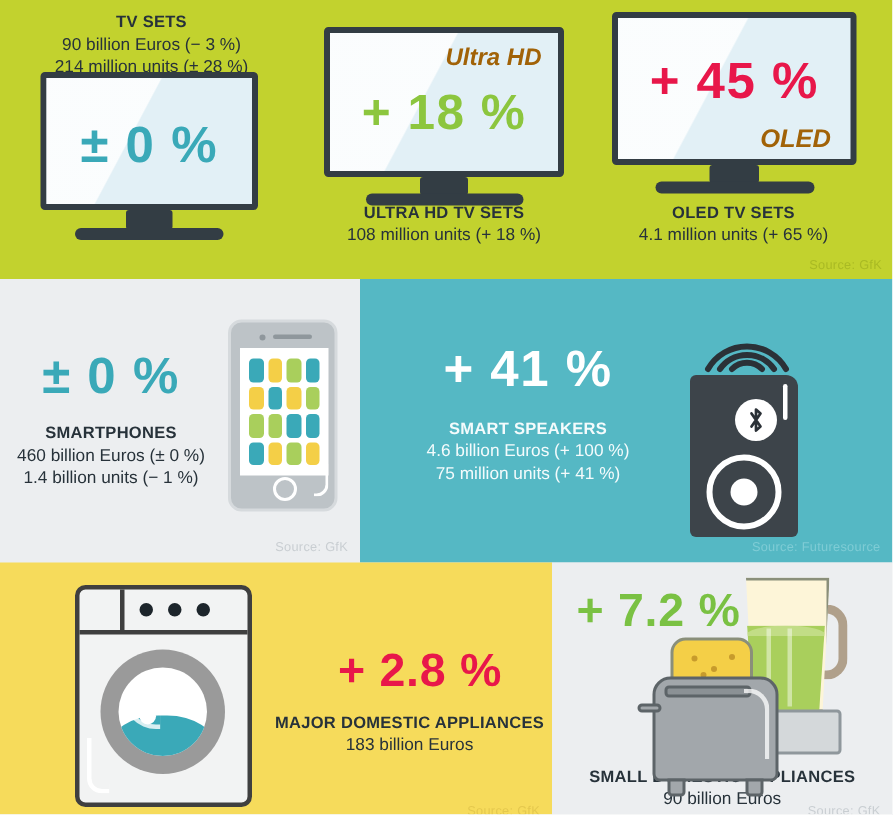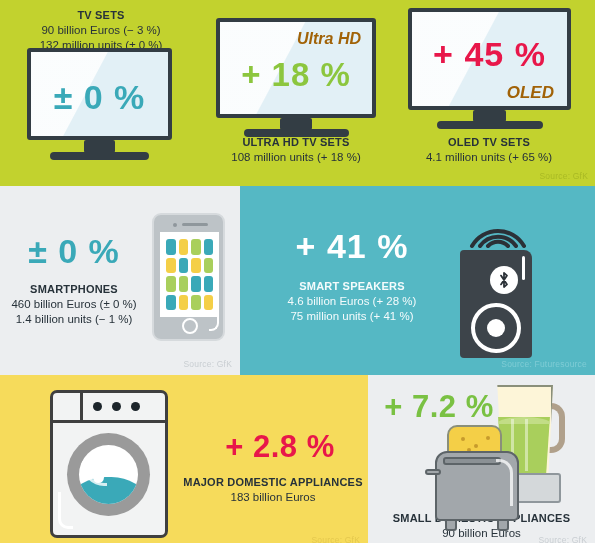--- a/index.html
+++ b/index.html
@@ -404,21 +404,21 @@
 </head>
 <body>
 
 <div id="infographic">
 
   <div class="panel" id="row-green">
 
     <div class="cap dark-text" style="position:absolute;left:8px;top:8px;width:186px;">
       <span class="title">TV SETS</span>
       <span class="line">90 billion Euros (− 3 %)</span>
-      <span class="line">132 million units (± 0 %)</span>
+      <span class="line">214 million units (± 28 %)</span>
     </div>
 
     <div class="tv" style="left:27px;top:48px;width:145px;height:112px;">
       <div class="screen" style="width:145px;height:92px;">
         <div class="gloss"></div>
         <div class="bignum teal-num pct" style="top:28px;font-size:34px;letter-spacing:1px;">± 0 %</div>
       </div>
       <div class="neck" style="left:57px;top:92px;width:31px;height:13px;"></div>
       <div class="foot" style="left:23px;top:104px;width:99px;height:8px;"></div>
     </div>
@@ -488,21 +488,21 @@
         <div class="app" style="background: rgb(244, 207, 71);"></div>
       </div>
     <div class="home"></div>
     <div class="hl"></div>
   </div>
 
   <div class="panel" id="panel-speakers">
     <div class="bignum white-num" style="position:absolute;left:22px;top:43px;width:180px;text-align:center;font-size:34px;letter-spacing:1px;">+ 41 %</div>
     <div class="cap light-text" style="position:absolute;left:14px;top:93px;width:196px;">
       <span class="title">SMART SPEAKERS</span>
-      <span class="line">4.6 billion Euros (+ 28 %)</span>
+      <span class="line">4.6 billion Euros (+ 100 %)</span>
       <span class="line">75 million units (+ 41 %)</span>
     </div>
     <div class="source on-teal" style="right:8px;bottom:6px;">Source: Futuresource</div>
   </div>
 
   <div id="speaker-art">
     <svg width="92" height="44" viewBox="0 0 92 44" style="position:absolute;left:0;top:0;">
       <path d="M20 40 A30 30 0 0 1 72 40" fill="none" stroke="#2b3137" stroke-width="4" stroke-linecap="round"></path>
       <path d="M28 40 A22 22 0 0 1 64 40" fill="none" stroke="#2b3137" stroke-width="4" stroke-linecap="round"></path>
       <path d="M36 40 A14 14 0 0 1 56 40" fill="none" stroke="#2b3137" stroke-width="4" stroke-linecap="round"></path>

